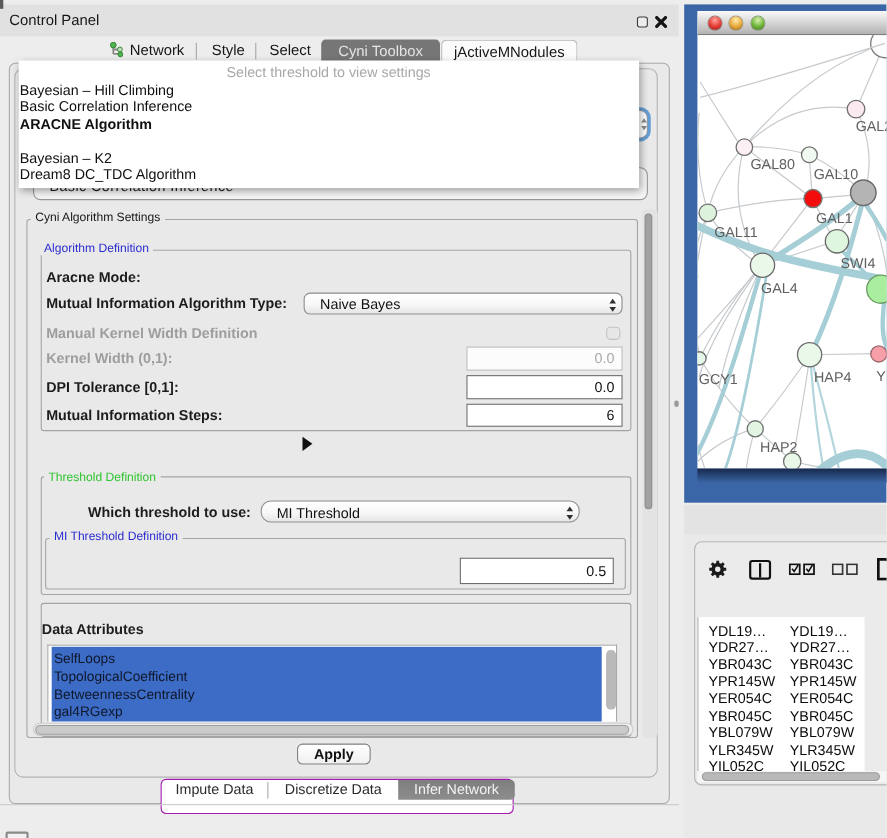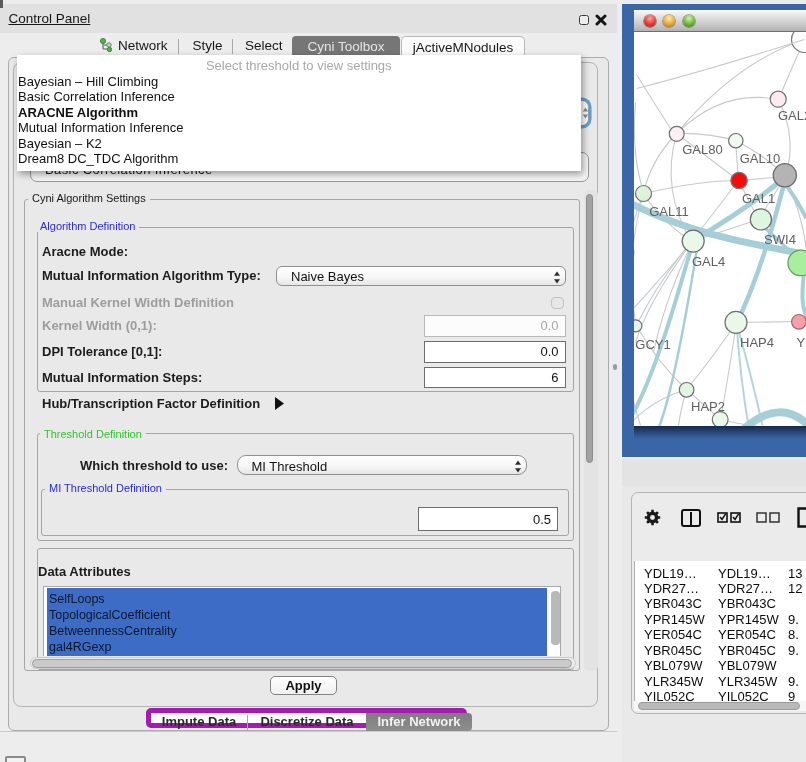--- a/index.html
+++ b/index.html
@@ -4,21 +4,21 @@
 <style>
 * { margin:0; padding:0; box-sizing:border-box; }
 html,body { width:806px; height:762px; overflow:hidden; }
 body { font-family:"Liberation Sans", sans-serif; background:#ededed; }
 #root { position:relative; width:806px; height:762px; background:#ededed; }
 .abs { position:absolute; }
 .b { font-weight:bold; }
 
 
 #titlebar { left:0; top:4px; width:617px; height:29px; background:#e1e1e1; }
-#titlebar .t { position:absolute; left:8.5px; top:7px; font-size:13.5px; color:#161616;text-decoration:underline; }
+#titlebar .t { position:absolute; left:8.5px; top:7px; font-size:13.5px; color:#161616; }
 #corner-mark { left:0; top:0; width:3px; height:8px; background:#5a5a5a; }
 #btn-sq { left:579px; top:15px; width:10px; height:10px; border:1.8px solid #3c3c3c; border-radius:2.5px; background:#ececec; }
 
 #tabsrow { left:0; top:36px; width:617px; height:21px; font-size:13.5px; color:#161616; }
 .tabsep { position:absolute; top:3px; width:1px; height:15px; background:#a8a8a8; }
 #tab-sel { position:absolute; left:292px; top:0; width:108px; height:21px; background:#767676; border-radius:4px 4px 0 0; color:#e4e4e4; text-align:center; line-height:21px; }
 #tab-jam { position:absolute; left:401px; top:0; width:124px; height:21px; border:1px solid #b9b9b9; border-bottom:none; border-radius:5px 5px 0 0; background:#fbfbfb; text-align:center; line-height:21px; }
 
 #cpanel { left:8px; top:57px; width:601px; height:674px; background:#e9e9e9; border:1px solid #ababab; border-radius:6px; }
 
@@ -59,21 +59,21 @@
 #listsel { position:absolute; left:2.5px; top:0.5px; width:500px; height:70px; background:#3d6cc6; }
 #listbox .li { position:absolute; left:5px; color:#0f172a; font-size:12.5px; white-space:nowrap; }
 #lsb { position:absolute; left:507px; top:4px; width:8.5px; height:54px; background:#b9b9b9; border-radius:4px; }
 
 #hsb { left:30px; top:657px; width:546px; height:12px; background:#ededed; border:1px solid #cccccc; border-radius:6px; }
 #hsb .thumb { position:absolute; left:1px; top:0.5px; width:540px; height:9px; background:#cacaca; border:1px solid #9e9e9e; border-radius:4.5px; }
 
 #applybtn { left:270px; top:676px; width:67px; height:19px; background:linear-gradient(#ffffff,#f0f0f0); border:1px solid #838383; border-radius:5px; text-align:center; font-size:13px; font-weight:bold; color:#111; line-height:17px; }
 
 
-#seg { left:146px; top:707.5px; width:321px; height:20px; background:#fff; border:5px solid #a21caf; border-radius:5px; font-size:13px; font-weight:bold; color:#2a2a2a; }
+#seg { left:146px; top:707.5px; width:321px; height:32px; background:#fff; border:1px solid #a21caf; border-radius:5px; font-size:13px; font-weight:normal; color:#2a2a2a; }
 #seg .s { position:absolute; top:0; height:18px; text-align:center; line-height:18px; }
 #seg .sep { position:absolute; top:2px; width:1px; height:15px; background:#a8a8a8; }
 #seg .sel { background:linear-gradient(#7e7e7e,#8d8d8d); color:#f2f2f2; border-radius:0 4px 4px 0; }
 
 #cp-bottom { left:0; top:731px; width:617px; height:1px; background:#cacaca; }
 #mini-sq { left:5px; top:756px; width:21px; height:10px; background:#f2f2f2; border:2px solid #8a8a8a; border-radius:2px; }
 
 
 #desktop { left:622px; top:4px; width:184px; height:453px; background:#3a66a7; }
 #macwin { position:absolute; left:11.5px; top:5.5px; width:173px; height:416px; background:#fff; }
@@ -82,21 +82,21 @@
 #shadow { position:absolute; left:11.5px; top:421.5px; width:173px; height:13px; background:linear-gradient(#17294b,#3a66a7); }
 #splitdot { left:613px; top:364px; width:4px; height:6px; background:#9a9a9a; border-radius:2px; }
 
 #tp-title { left:622px; top:459px; width:184px; height:27px; background:#e3e3e3; }
 #tp-title .t { position:absolute; left:14px; top:6px; font-size:13.5px; color:#161616;margin-top:48px; }
 #tp-bg { left:622px; top:486px; width:184px; height:276px; background:#e9e9e9; }
 #tp-panel { left:631px; top:492px; width:180px; height:222px; background:#ebebeb; border:1px solid #b5b5b5; border-radius:7px 0 0 7px; }
 
 #thead { left:634px; top:539px; width:172px; height:22px; border-top:1px solid #9b9b9b; border-bottom:1px solid #9b9b9b; font-size:13.5px; color:#111; overflow:hidden; }
 #thead .hc { position:absolute; top:0; height:20px; text-align:center; line-height:20px; border-right:1px solid #9b9b9b; }
-#tbody { left:634px; top:561px; width:172px; height:140px; background:#fff; border-left:1px solid #b0b0b0; font-size:13px; color:#0c0c0c; overflow:hidden; }
+#tbody { left:634px; top:561px; width:152px; height:140px; background:#fff; border-left:1px solid #b0b0b0; font-size:13px; color:#0c0c0c; overflow:hidden; }
 #tbody .cell { position:absolute; white-space:nowrap; }
 #thsb { left:634px; top:701px; width:172px; height:10px; background:#f6f6f6; }
 #thsb .thumb { position:absolute; left:4px; top:1px; width:162px; height:8px; background:#b9b9b9; border:1px solid #9b9b9b; border-radius:4px; }
 </style>
 </head>
 <body>
 <div id="root">
 
   <div class="abs" id="titlebar">
       <span class="t">Control Panel</span>
@@ -156,21 +156,20 @@
 
   <span class="lbl dis" style="left:42px;top:318px">Kernel Width (0,1):</span>
   <div class="tfield dis" style="left:423.5px;top:315px;width:142px;height:22px">0.0</div>
 
   <span class="lbl" style="left:42px;top:344px">DPI Tolerance [0,1]:</span>
   <div class="tfield" style="left:423.5px;top:341px;width:142px;height:22px">0.0</div>
 
   <span class="lbl" style="left:42px;top:370px">Mutual Information Steps:</span>
   <div class="tfield" style="left:423.5px;top:367px;width:142px">6</div>
 
-  <span class="lbl" style="left:42px;top:395.5px">Hub/Transcription Factor Definition</span>
   <svg class="abs" style="left:274px;top:397px" width="11" height="13" viewBox="0 0 11 13">
       <path d="M1 0 L10 6.5 L1 13 Z" fill="#111"></path>
     </svg>
 
   <div class="grp" style="left:37px;top:433px;width:537px;height:108px"></div>
   <span class="grplbl greenlbl" style="left:40px;top:428px">Threshold Definition</span>
 
   <span class="lbl" style="left:80px;top:457.5px">Which threshold to use:</span>
   <div class="combo" style="left:236.5px;top:455px;width:290px;border-radius:9px">
       <span class="ct">MI Threshold</span>
@@ -215,21 +214,20 @@
   <div class="abs" id="mini-sq"></div>
 
   <div class="abs" id="vsb-track"></div>
   <div class="abs" id="vsb-thumb"></div>
 
   <div class="abs" id="popup">
     <span class="hint">Select threshold to view settings</span>
     <span class="it" style="top:19px">Bayesian – Hill Climbing</span>
     <span class="it" style="top:34.4px">Basic Correlation Inference</span>
     <span class="it b" style="top:49.8px">ARACNE Algorithm</span>
-    <span class="it" style="top:65.2px">Mutual Information Inference</span>
     <span class="it" style="top:80.6px">Bayesian – K2</span>
     <span class="it" style="top:96.1px">Dream8 DC_TDC Algorithm</span>
   </div>
 
   <div class="abs" id="desktop">
     <div id="macwin">
       <svg id="netsvg" style="position:absolute;left:0;top:22px" width="173" height="394" viewBox="633.5 31.5 173 394">
         <path d="M676,133 Q722,88 778,99" fill="none" stroke="#c6cacd" stroke-width="1.1"></path>
           <path d="M804,39 Q735,62 676,133" fill="none" stroke="#c6cacd" stroke-width="1.1"></path>
           <path d="M804,39 Q788,75 778,99" fill="none" stroke="#c6cacd" stroke-width="1.1"></path>

